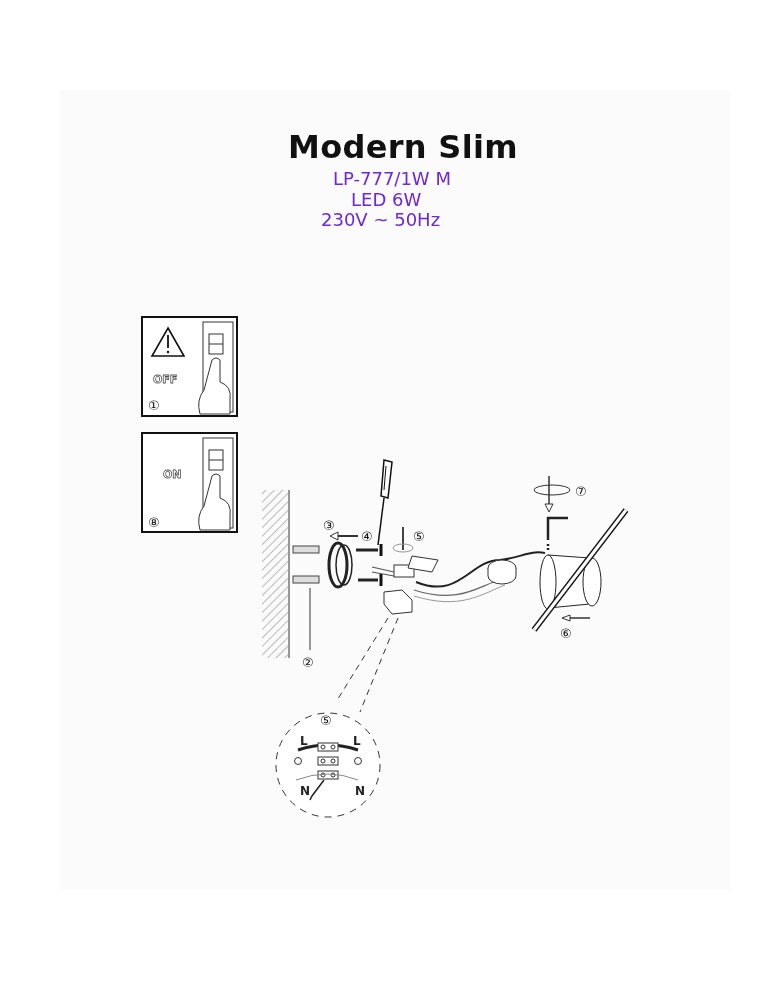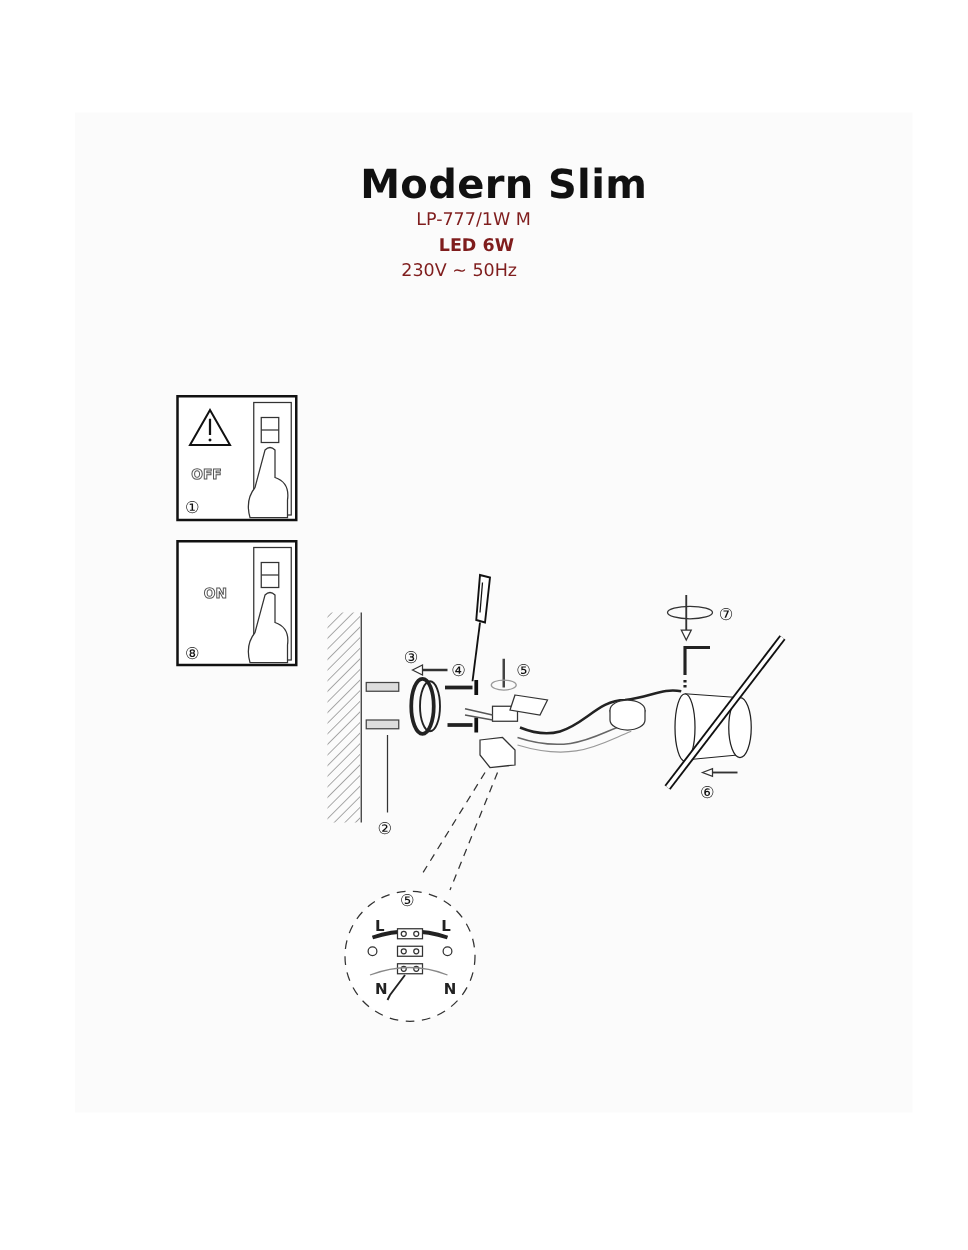--- a/index.html
+++ b/index.html
@@ -1,30 +1,30 @@
 <!DOCTYPE html>
 <html><head>
 <meta charset="utf-8">
 <style>
   html,body{margin:0;padding:0;background:#ffffff;}
   body{width:774px;height:1000px;position:relative;overflow:hidden;font-family:"DejaVu Sans",sans-serif;}
   .sheet{position:absolute;left:60px;top:90px;width:670px;height:800px;background:#fbfbfb;}
   .title{position:absolute;left:16px;width:774px;top:128px;text-align:center;font-weight:bold;font-size:32px;color:#111;letter-spacing:0.3px;}
-  .sub{position:absolute;font-size:14px;color:#7f1d1d;}
+  .sub{position:absolute;font-size:18px;color:#6d28d9;}
   svg{position:absolute;left:0;top:0;}
   .num{font-family:"DejaVu Sans",sans-serif;font-size:13px;fill:#111;}
 </style>
 </head>
 <body>
 
 <div class="sheet"></div>
 
 <div class="title">Modern Slim</div>
 <div class="sub" style="left:333px;top:168px;">LP-777/1W M</div>
-<div class="sub" style="left:351px;top:189px;font-weight:bold;">LED 6W</div>
+<div class="sub" style="left:351px;top:189px;">LED 6W</div>
 <div class="sub" style="left:321px;top:209px;">230V ~ 50Hz</div>
 
 <svg width="774" height="1000" viewBox="0 0 774 1000">
 
   <g>
     <rect x="142" y="317" width="95" height="99" fill="#fff" stroke="#111" stroke-width="2"></rect>
     <g>
       <path d="M168 328 L184 356 L152 356 Z" fill="none" stroke="#111" stroke-width="1.6"></path>
       <line x1="168" y1="335" x2="168" y2="348" stroke="#111" stroke-width="1.8"></line>
       <circle cx="168" cy="352" r="1.2" fill="#111"></circle>

